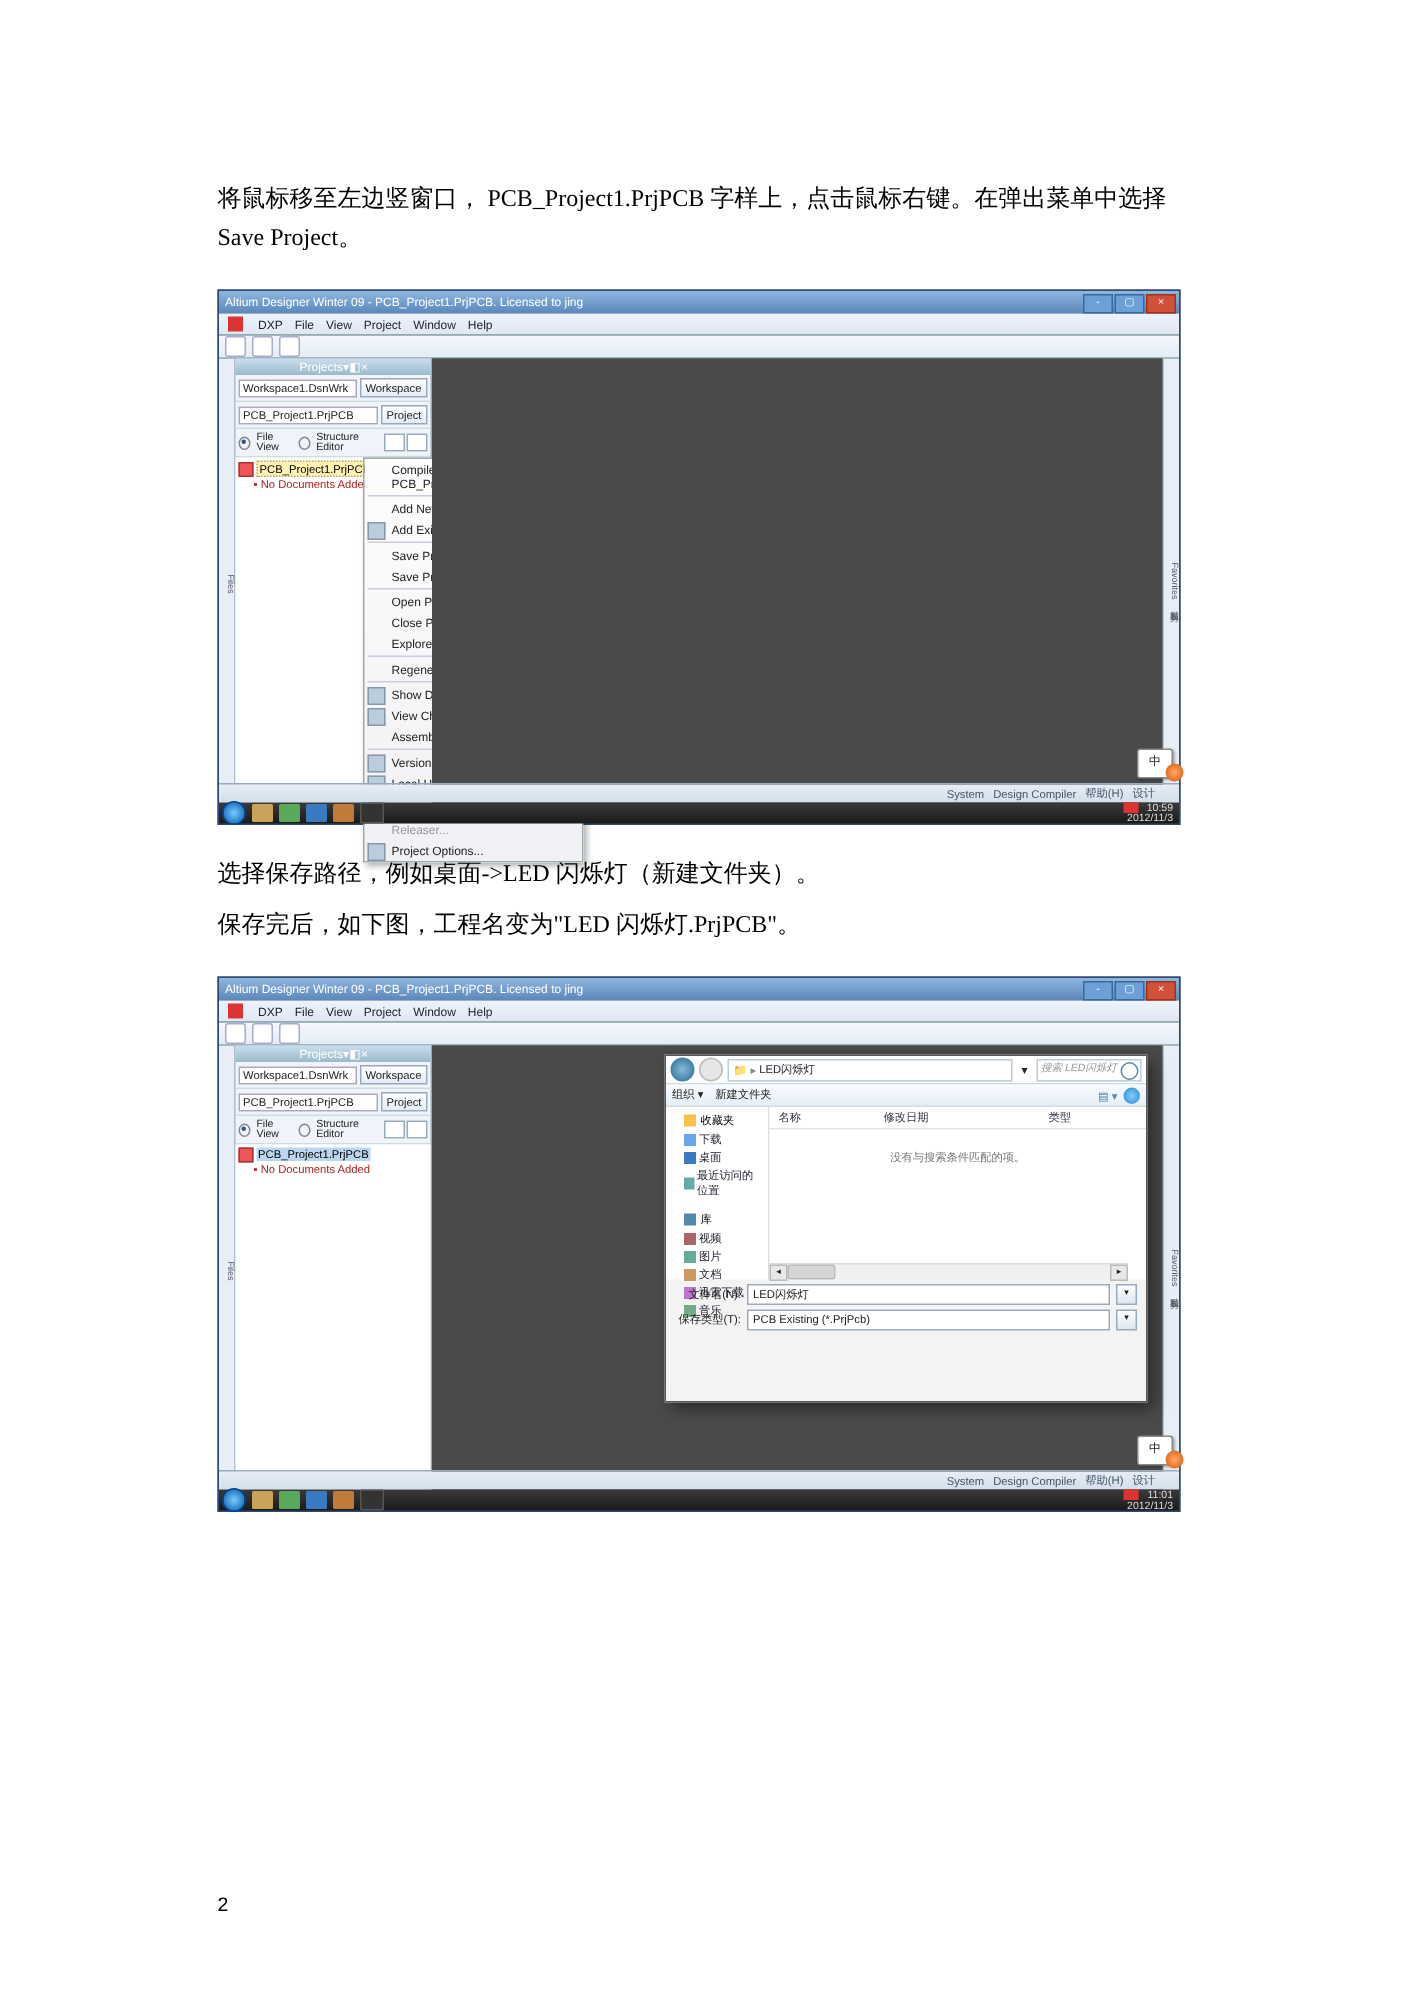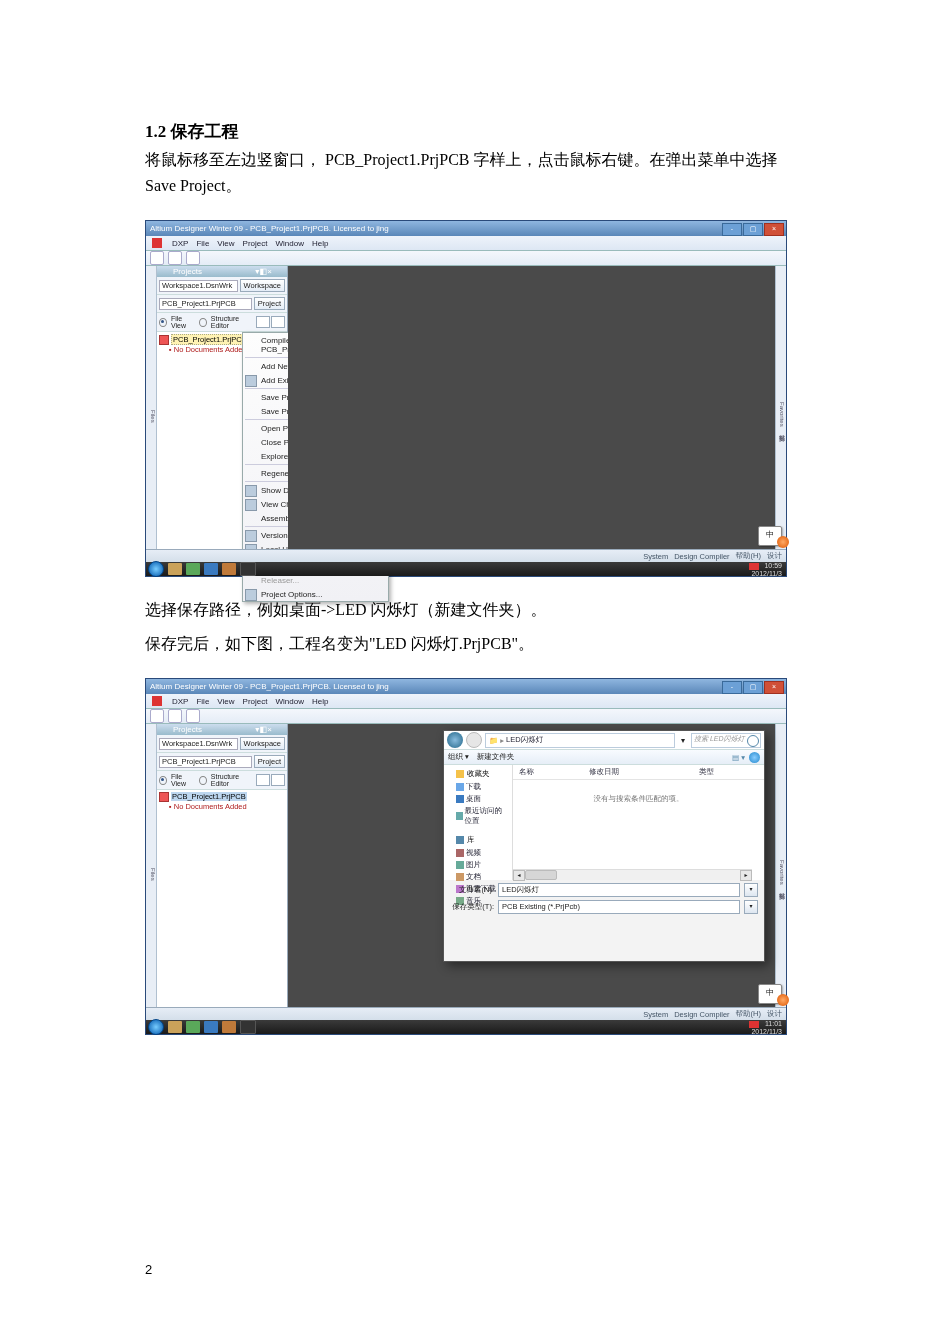--- a/index.html
+++ b/index.html
@@ -57,21 +57,21 @@
   .toolbar{height:14px;background:linear-gradient(#f4f7fc,#e4ecf6);border-bottom:1px solid #9bb;display:flex;align-items:center;padding:0 4px;gap:4px;}
   .tbtn{width:12px;height:12px;border:1px solid #aac;border-radius:2px;background:#fff;}
 
   .side-strip{width:10px;background:#e8eef6;border-right:1px solid #b0c0d0;writing-mode:vertical-rl;font-size:6px;text-align:center;color:#556;}
   .side-strip-r{width:10px;background:#e8eef6;border-left:1px solid #b0c0d0;writing-mode:vertical-rl;font-size:6px;text-align:center;color:#556;}
 
   .proj-panel{
     width:130px;background:#f0f4fa;border-right:1px solid #9ab;
     display:flex;flex-direction:column;
   }
-  .proj-panel .pp-title{background:linear-gradient(#cde,#9bc);color:#fff;font-size:8px;padding:1px 16px;display:flex;justify-content:space-between;}
+  .proj-panel .pp-title{background:linear-gradient(#cde,#9bc);color:#fff;font-size:8px;padding:1px 16px;display:flex;justify-content:center;}
   .pp-title .dots{color:#fff;letter-spacing:-1px;}
   .pp-row{display:flex;align-items:center;padding:2px;border-bottom:1px solid #cdd;}
   .pp-input{flex:1;font-size:7.5px;background:#fff;border:1px solid #aab;padding:0 2px;height:10px;line-height:10px;}
   .pp-btn{font-size:7.5px;border:1px solid #9ab;background:linear-gradient(#fff,#e4edf7);padding:1px 3px;margin-left:2px;}
   .pp-radio{font-size:7px;display:flex;gap:4px;align-items:center;padding:2px 2px;border-bottom:1px solid #cdd;}
   .pp-radio .r{width:7px;height:7px;border:1px solid #888;border-radius:50%;display:inline-block;}
   .pp-radio .r.on::after{content:"";display:block;width:3px;height:3px;background:#358;border-radius:50%;margin:1px;}
   .pp-tool{width:12px;height:10px;border:1px solid #9ab;background:#fff;}
 
   .tree{background:#fff;flex:1;font-size:7.5px;padding:2px;}
@@ -91,21 +91,21 @@
   }
   .ctx-item{padding:2px 4px 2px 18px;position:relative;border-top:1px solid transparent;}
   .ctx-sep{border-top:1px solid #ccd;margin:1px 2px;}
   .ctx-item .sub{position:absolute;right:4px;top:2px;font-size:7px;}
   .ctx-item .ico{position:absolute;left:2px;top:1px;width:10px;height:10px;}
   .ctx-item.disabled{color:#999;}
 
   .statusbar{
     position:absolute;left:0;right:0;bottom:14px;height:12px;
     background:linear-gradient(#e6edf6,#d4dfea);border-top:1px solid #9ab;
-    font-size:7.5px;color:#456;display:flex;justify-content:flex-end;align-items:center;padding:0 4px;gap:6px;
+    font-size:7.5px;color:#456;display:flex;justify-content:flex-end;align-items:center;padding:0 16px;gap:6px;
   }
   .langbox{position:absolute;right:4px;bottom:30px;width:22px;height:18px;background:#fff;border:1px solid #888;font-size:8px;text-align:center;line-height:16px;border-radius:2px;box-shadow:1px 1px 2px rgba(0,0,0,.3);}
   .langbox::after{content:"";position:absolute;right:-8px;bottom:-3px;width:12px;height:12px;background:radial-gradient(#fa6,#d50);border-radius:50%;}
 
   .taskbar{
     position:absolute;left:0;right:0;bottom:0;height:14px;
     background:linear-gradient(#3a3a3a,#1a1a1a);
     display:flex;align-items:center;padding:0 2px;gap:4px;
   }
   .taskbar .start{width:14px;height:14px;border-radius:50%;background:radial-gradient(#7cf,#05a);border:1px solid #048;}
@@ -173,21 +173,20 @@
   .dlg-foot .hide .chk::after{content:"";position:absolute;left:1px;top:1px;width:3px;height:3px;border-radius:50%;background:#358;}
   .dlg-foot .btns{margin-left:auto;display:flex;gap:6px;}
   .dbtn{width:46px;height:15px;border:1px solid #8aa;background:linear-gradient(#fefefe,#e6ecf2);border-radius:2px;text-align:center;font-size:8px;line-height:14px;}
   .dbtn.def{box-shadow:0 0 0 1px #6bd inset;}
 </style>
 </head>
 <body>
 
 <div class="page">
 
-  <div class="heading">1.2 保存工程</div>
   <div class="body-text">将鼠标移至左边竖窗口， PCB_Project1.PrjPCB 字样上，点击鼠标右键。在弹出菜单中选择 Save  Project。</div>
 
   <div class="screenshot sc1">
     <div class="win-titlebar">
       <span>Altium Designer Winter 09 - PCB_Project1.PrjPCB. Licensed to jing</span>
       <div class="win-ctrl">
         <span class="wcbtn">-</span>
         <span class="wcbtn">▢</span>
         <span class="wcbtn red">×</span>
       </div>

